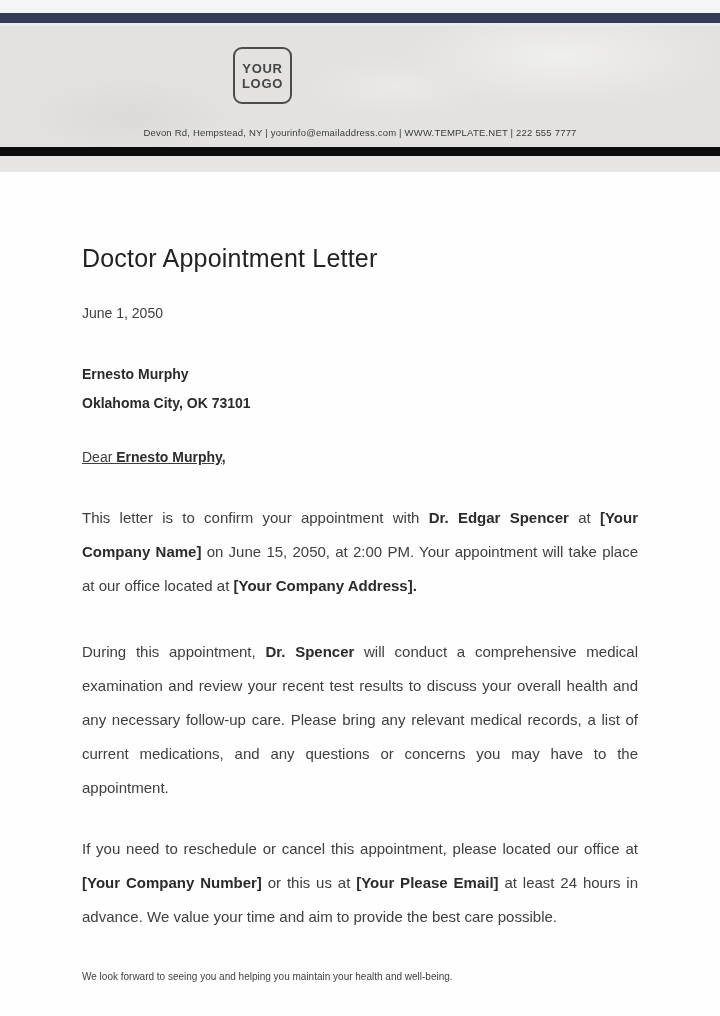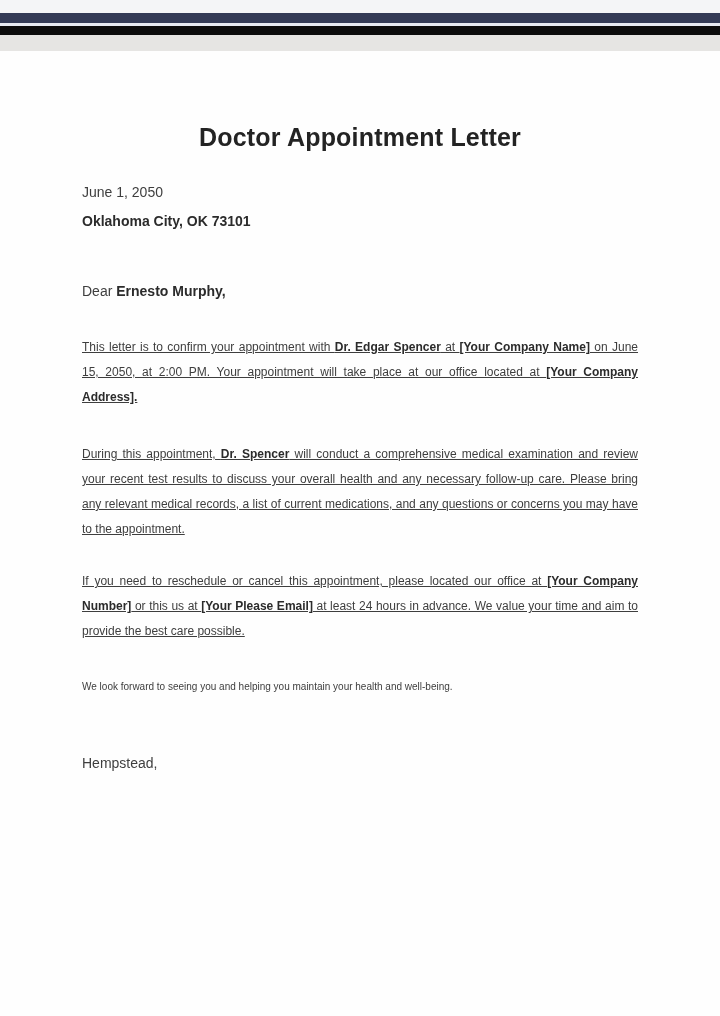--- a/index.html
+++ b/index.html
@@ -51,69 +51,75 @@
   }
 
   .hdr-black-bar   { height:9px;  background:#0c0c0c; }
   .hdr-strip-below { height:16px; background:#e6e5e3; }
 
   
   .content { padding:0 82px; color:#3e3e3e; }
 
   .doc-title {
     margin-top:72px;
-    text-align:center;
     font-size:25px;
-    font-weight:700;
+    font-weight:400;
     letter-spacing:0.2px;
     color:#232323;
   }
 
   .line {
     font-size:14px;
     line-height:20px;
   }
   .date-line       { margin-top:30px; }
   .recipient-name  { margin-top:41px; font-weight:700; color:#2b2b2b; }
   .recipient-addr  { margin-top:9px;  font-weight:700; color:#2b2b2b; }
-  .salutation      { margin-top:50px; }
+  .salutation      { margin-top:34px;text-decoration:underline; }
 
   .para {
-    font-size:12px;
-    line-height:25px;
+    font-size:15px;
+    line-height:34px;
     text-align:justify;
-    text-decoration:underline;
   }
   .para-1 { margin-top:34px; }
   .para-2 { margin-top:32px; }
   .para-3 { margin-top:27px; }
 
   .closing-line { margin-top:30px; font-size:10px; line-height:25px; }
   .signoff      { margin-top:54px; }
 
   .b { font-weight:700; color:#2b2b2b; }
 </style>
 </head>
 <body>
 
 <div class="letter-page">
 
   <div class="hdr-strip-top"></div>
   <div class="hdr-navy-bar"></div>
   <div class="hdr-navy-edge"></div>
 
+  <div class="hdr-band">
+    <div class="logo-box">
+      <span>YOUR</span>
+      <span>LOGO</span>
+    </div>
+    <div class="contact-line">Devon Rd, Hempstead, NY | yourinfo@emailaddress.com | WWW.TEMPLATE.NET | 222 555 7777</div>
+  </div>
 
   <div class="hdr-black-bar"></div>
   <div class="hdr-strip-below"></div>
 
   <div class="content">
     <h1 class="doc-title">Doctor Appointment Letter</h1>
 
     <div class="line date-line">June 1, 2050</div>
 
+    <div class="line recipient-name">Ernesto Murphy</div>
     <div class="line recipient-addr">Oklahoma City, OK 73101</div>
 
     <div class="line salutation"><span>Dear </span><span class="b">Ernesto Murphy,</span></div>
 
     <p class="para para-1"><span>This letter is to confirm your appointment with </span><span class="b">Dr. Edgar Spencer</span><span> at </span><span class="b">[Your Company Name]</span><span> on June 15, 2050, at 2:00 PM. Your appointment will take place at our office located at </span><span class="b">[Your Company Address].</span></p>
     <p class="para para-2"><span>During this appointment, </span><span class="b">Dr. Spencer</span><span> will conduct a comprehensive medical examination and review your recent test results to discuss your overall health and any necessary follow-up care. Please bring any relevant medical records, a list of current medications, and any questions or concerns you may have to the appointment.</span></p>
     <p class="para para-3"><span>If you need to reschedule or cancel this appointment, please located our office at </span><span class="b">[Your Company Number]</span><span> or this us at </span><span class="b">[Your Please Email]</span><span> at least 24 hours in advance. We value your time and aim to provide the best care possible.</span></p>
 
     <div class="closing-line">We look forward to seeing you and helping you maintain your health and well-being.</div>
 

